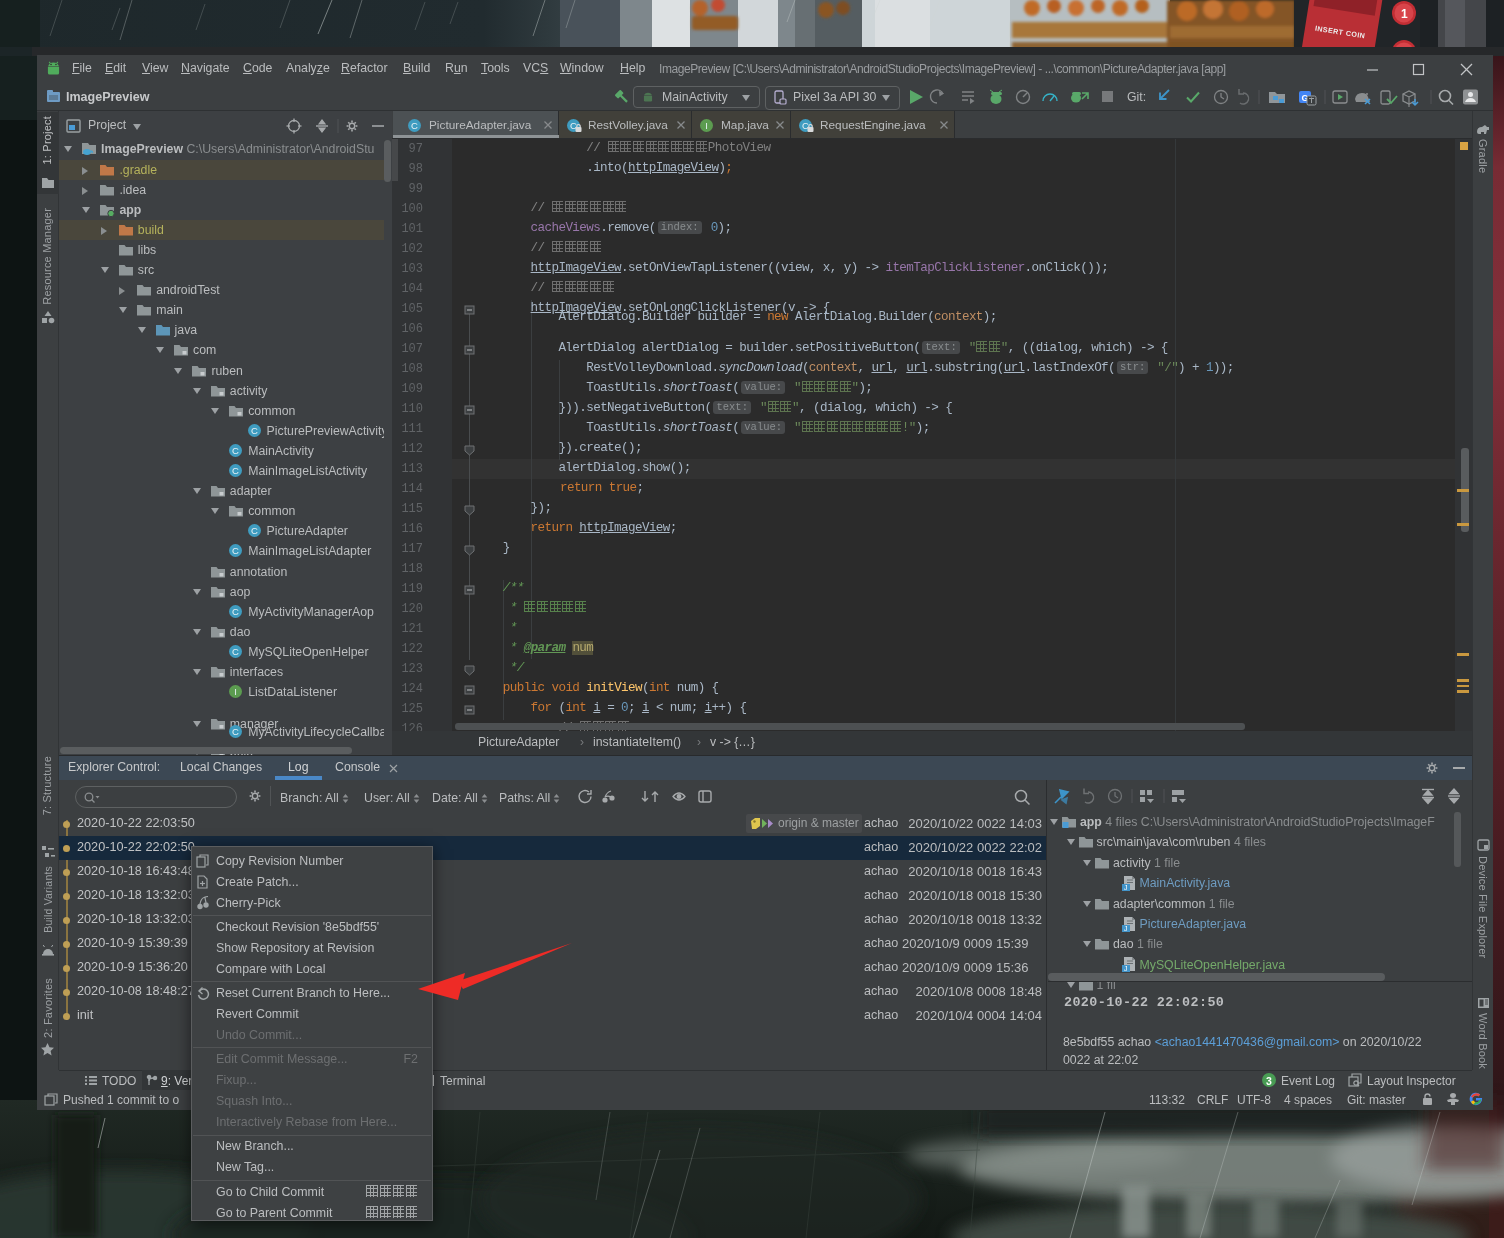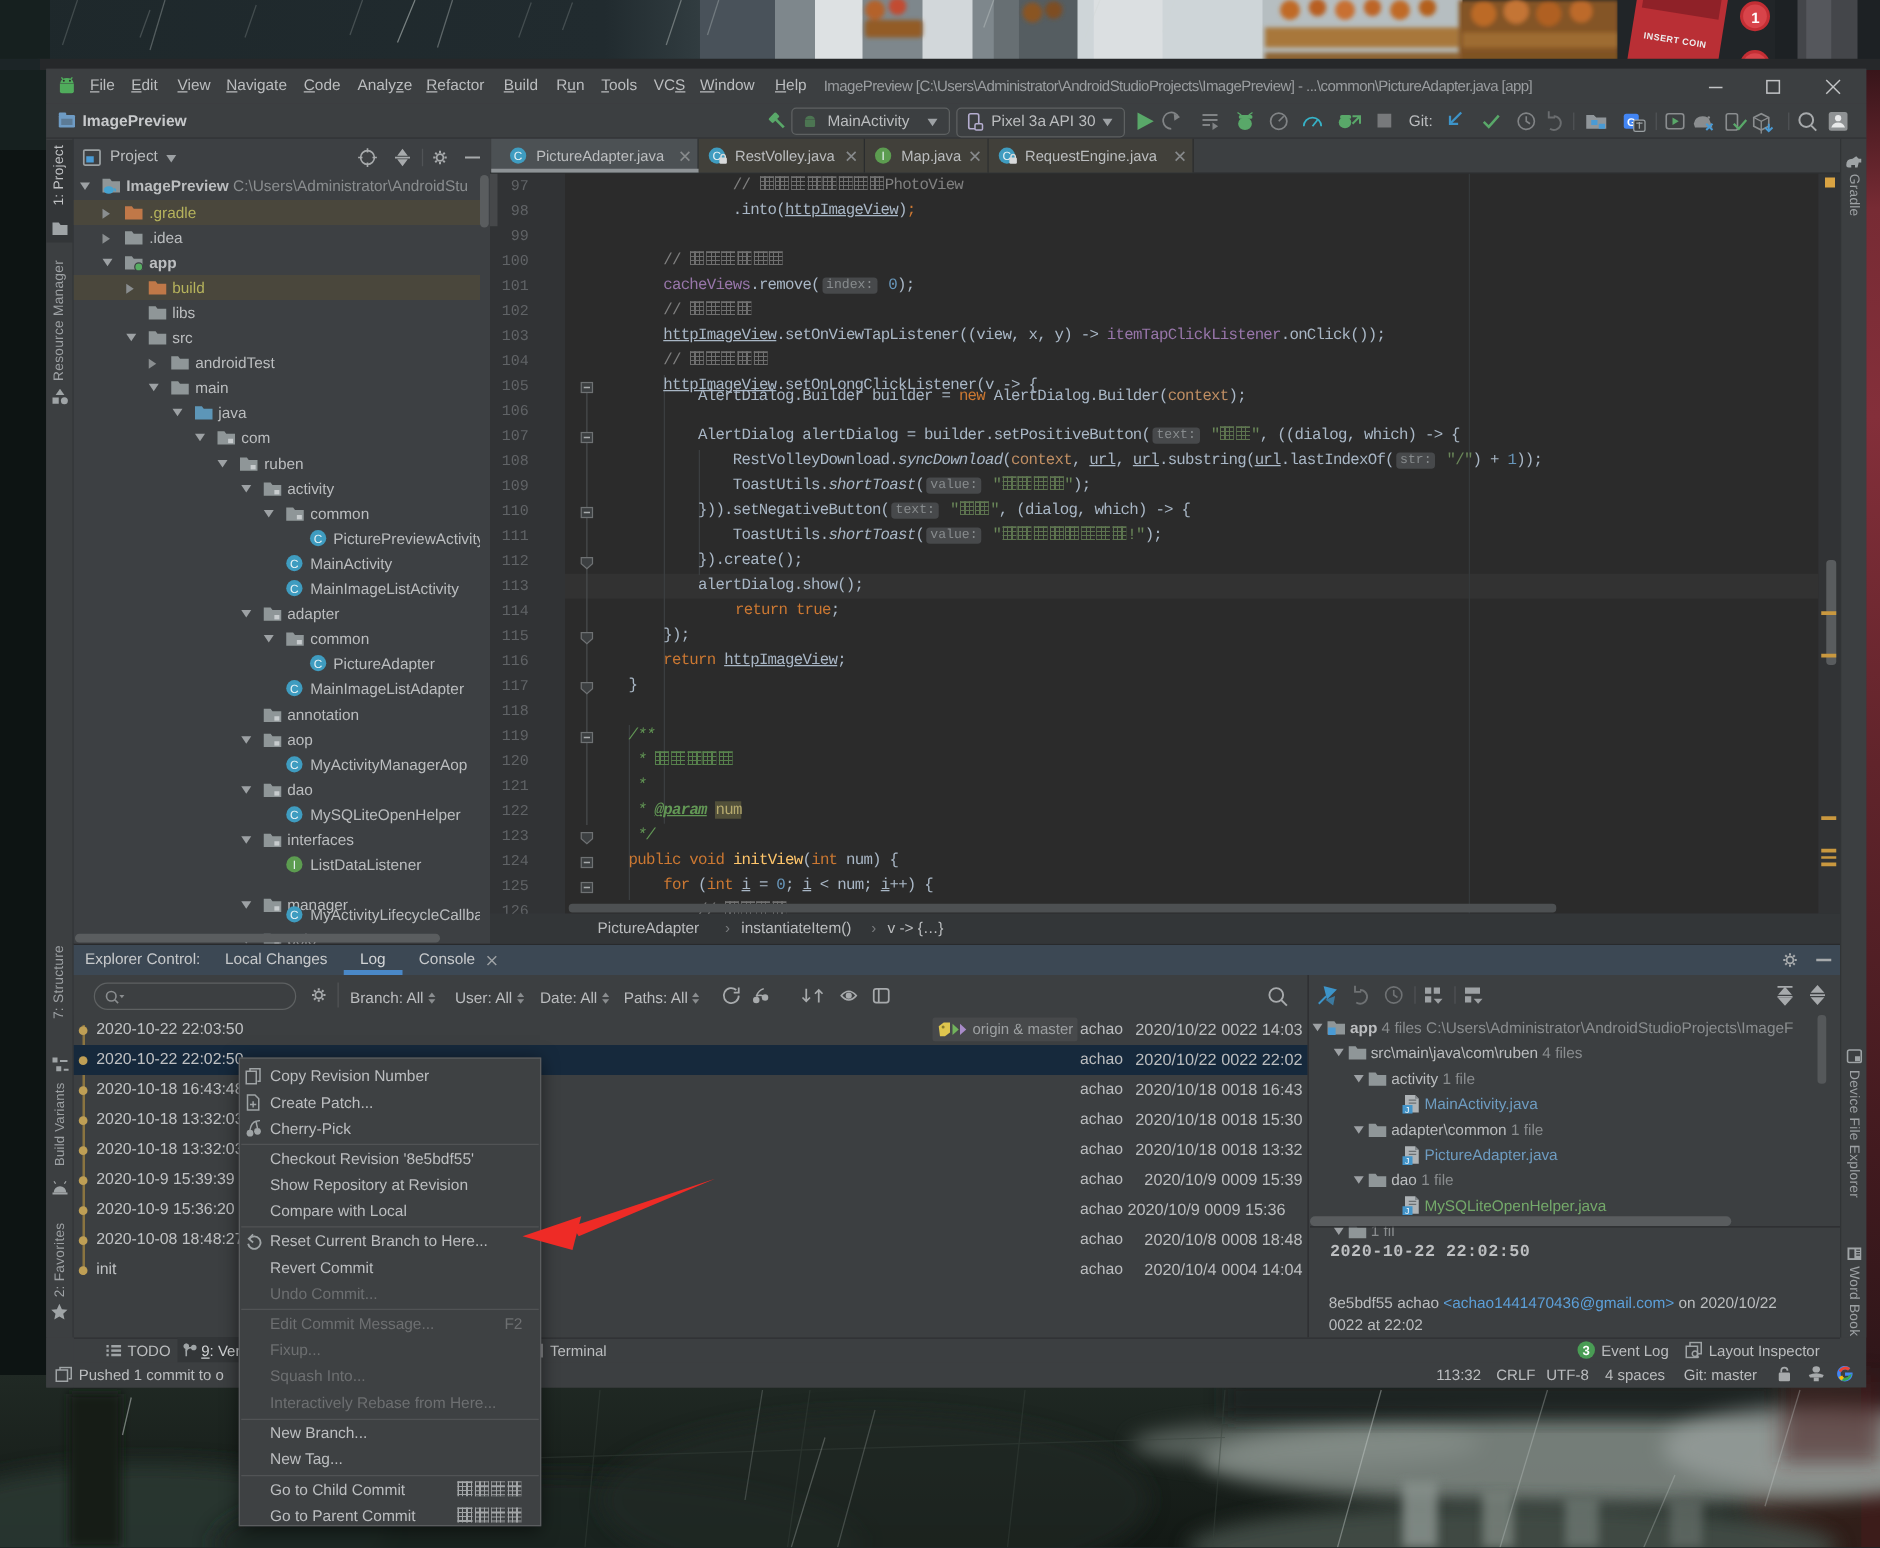--- a/index.html
+++ b/index.html
@@ -761,21 +761,21 @@
 <div class="a code" style="left:530.6px;top:281.2px"><span class="cm">// <i class="zh " style="--zc:#808080;width:11px;height:11px"></i><i class="zh " style="--zc:#808080;width:11px;height:11px"></i><i class="zh " style="--zc:#808080;width:11px;height:11px"></i><i class="zh " style="--zc:#808080;width:11px;height:11px"></i><i class="zh " style="--zc:#808080;width:11px;height:11px"></i></span></div>
 <div class="a code" style="left:530.6px;top:301.2px"><span class="un">httpImageView</span>.setOnLongClickListener(v -&gt; {</div>
 <div class="a code" style="left:558.4px;top:310px">AlertDialog.Builder builder = <span class="k">new</span> AlertDialog.Builder(<span class="tan">context</span>);</div>
 <div class="a code" style="left:558.4px;top:341.2px">AlertDialog alertDialog = builder.setPositiveButton(<span class="badge">text:</span> <span class="s">"<i class="zh " style="--zc:#6a8759;width:11px;height:11px"></i><i class="zh " style="--zc:#6a8759;width:11px;height:11px"></i>"</span>, ((dialog, which) -&gt; {</div>
 <div class="a code" style="left:586.2px;top:361.2px">RestVolleyDownload.<span class="it">syncDownload</span>(<span class="tan">context</span>, <span class="un">url</span>, <span class="un">url</span>.substring(<span class="un">url</span>.lastIndexOf(<span class="badge">str:</span> <span class="s">"/"</span>) + <span class="nm">1</span>));</div>
 <div class="a code" style="left:586.2px;top:381.2px">ToastUtils.<span class="it">shortToast</span>(<span class="badge">value:</span> <span class="s">"<i class="zh " style="--zc:#6a8759;width:11px;height:11px"></i><i class="zh " style="--zc:#6a8759;width:11px;height:11px"></i><i class="zh " style="--zc:#6a8759;width:11px;height:11px"></i><i class="zh " style="--zc:#6a8759;width:11px;height:11px"></i>"</span>);</div>
 <div class="a code" style="left:558.4px;top:401.2px">})).setNegativeButton(<span class="badge">text:</span> <span class="s">"<i class="zh " style="--zc:#6a8759;width:11px;height:11px"></i><i class="zh " style="--zc:#6a8759;width:11px;height:11px"></i>"</span>, (dialog, which) -&gt; {</div>
 <div class="a code" style="left:586.2px;top:421.2px">ToastUtils.<span class="it">shortToast</span>(<span class="badge">value:</span> <span class="s">"<i class="zh " style="--zc:#6a8759;width:11px;height:11px"></i><i class="zh " style="--zc:#6a8759;width:11px;height:11px"></i><i class="zh " style="--zc:#6a8759;width:11px;height:11px"></i><i class="zh " style="--zc:#6a8759;width:11px;height:11px"></i><i class="zh " style="--zc:#6a8759;width:11px;height:11px"></i><i class="zh " style="--zc:#6a8759;width:11px;height:11px"></i><i class="zh " style="--zc:#6a8759;width:11px;height:11px"></i><i class="zh " style="--zc:#6a8759;width:11px;height:11px"></i>!"</span>);</div>
 <div class="a code" style="left:558.4px;top:441.2px">}).create();</div>
 <div class="a code" style="left:558.4px;top:461.2px">alertDialog.show();</div>
-<div class="a code" style="left:588px;top:481.2px"><span class="k">return true</span>;</div>
+<div class="a code" style="left:560px;top:481.2px"><span class="k">return true</span>;</div>
 <div class="a code" style="left:530.6px;top:501.2px">});</div>
 <div class="a code" style="left:530.6px;top:521.2px"><span class="k">return</span> <span class="un">httpImageView</span>;</div>
 <div class="a code" style="left:502.8px;top:541.2px">}</div>
 <div class="a code" style="left:502.8px;top:581.2px"><span class="jd">/**</span></div>
 <div class="a code" style="left:502.8px;top:601.2px"><span class="jd"> * <i class="zh " style="--zc:#629755;width:11px;height:11px"></i><i class="zh " style="--zc:#629755;width:11px;height:11px"></i><i class="zh " style="--zc:#629755;width:11px;height:11px"></i><i class="zh " style="--zc:#629755;width:11px;height:11px"></i><i class="zh " style="--zc:#629755;width:11px;height:11px"></i></span></div>
 <div class="a code" style="left:502.8px;top:621.2px"><span class="jd"> *</span></div>
 <div class="a code" style="left:502.8px;top:641.2px"><span class="jd"> * <span class="un" style="font-weight:bold">@param</span></span> <span style="background:#52503a;color:#b5a96d">num</span></div>
 <div class="a code" style="left:502.8px;top:661.2px"><span class="jd"> */</span></div>
 <div class="a code" style="left:502.8px;top:681.2px"><span class="k">public void</span> <span class="my">initView</span>(<span class="k">int</span> num) {</div>
 <div class="a code" style="left:530.6px;top:701.2px"><span class="k">for</span> (<span class="k">int</span> <span class="un">i</span> = <span class="nm">0</span>; <span class="un">i</span> &lt; num; <span class="un">i</span>++) {</div>
@@ -981,21 +981,21 @@
 <span class="a" style="left:77px;top:888px;font-size:12.7px;color:#c0c2c4">2020-10-18 13:32:03</span>
 <span class="a" style="left:864px;top:888px;font-size:12.6px;color:#bbbdbf">achao</span>
 <span class="a" style="left:902px;top:888px;width:140px;text-align:right;display:inline-block;font-size:13px;color:#bbbdbf">2020/10/18 0018 15:30</span>
 <div class="a" style="left:63px;top:916.5px;width:7px;height:7px;border-radius:50%;background:#bf9f55"></div>
 <span class="a" style="left:77px;top:912px;font-size:12.7px;color:#c0c2c4">2020-10-18 13:32:03</span>
 <span class="a" style="left:864px;top:912px;font-size:12.6px;color:#bbbdbf">achao</span>
 <span class="a" style="left:902px;top:912px;width:140px;text-align:right;display:inline-block;font-size:13px;color:#bbbdbf">2020/10/18 0018 13:32</span>
 <div class="a" style="left:63px;top:940.5px;width:7px;height:7px;border-radius:50%;background:#bf9f55"></div>
 <span class="a" style="left:77px;top:936px;font-size:12.7px;color:#c0c2c4">2020-10-9 15:39:39</span>
 <span class="a" style="left:864px;top:936px;font-size:12.6px;color:#bbbdbf">achao</span>
-<span class="a" style="left:902px;top:936px;width:140px;text-align:right;display:inline-block;font-size:13px;color:#bbbdbf">2020/10/9 0009 15:39</span>
+<span class="a" style="left:902px;top:936px;width:140px;text-align:left;display:inline-block;font-size:13px;color:#bbbdbf">2020/10/9 0009 15:39</span>
 <div class="a" style="left:63px;top:964.5px;width:7px;height:7px;border-radius:50%;background:#bf9f55"></div>
 <span class="a" style="left:77px;top:960px;font-size:12.7px;color:#c0c2c4">2020-10-9 15:36:20</span>
 <span class="a" style="left:864px;top:960px;font-size:12.6px;color:#bbbdbf">achao</span>
 <span class="a" style="left:902px;top:960px;width:140px;display:inline-block;font-size:13px;color:#bbbdbf">2020/10/9 0009 15:36</span>
 <div class="a" style="left:63px;top:988.5px;width:7px;height:7px;border-radius:50%;background:#bf9f55"></div>
 <span class="a" style="left:77px;top:984px;font-size:12.7px;color:#c0c2c4">2020-10-08 18:48:27</span>
 <span class="a" style="left:864px;top:984px;font-size:12.6px;color:#bbbdbf">achao</span>
 <span class="a" style="left:902px;top:984px;width:140px;text-align:right;display:inline-block;font-size:13px;color:#bbbdbf">2020/10/8 0008 18:48</span>
 <div class="a" style="left:63px;top:1012.5px;width:7px;height:7px;border-radius:50%;background:#bf9f55"></div>
 <span class="a" style="left:77px;top:1008px;font-size:12.7px;color:#c0c2c4">init</span>

